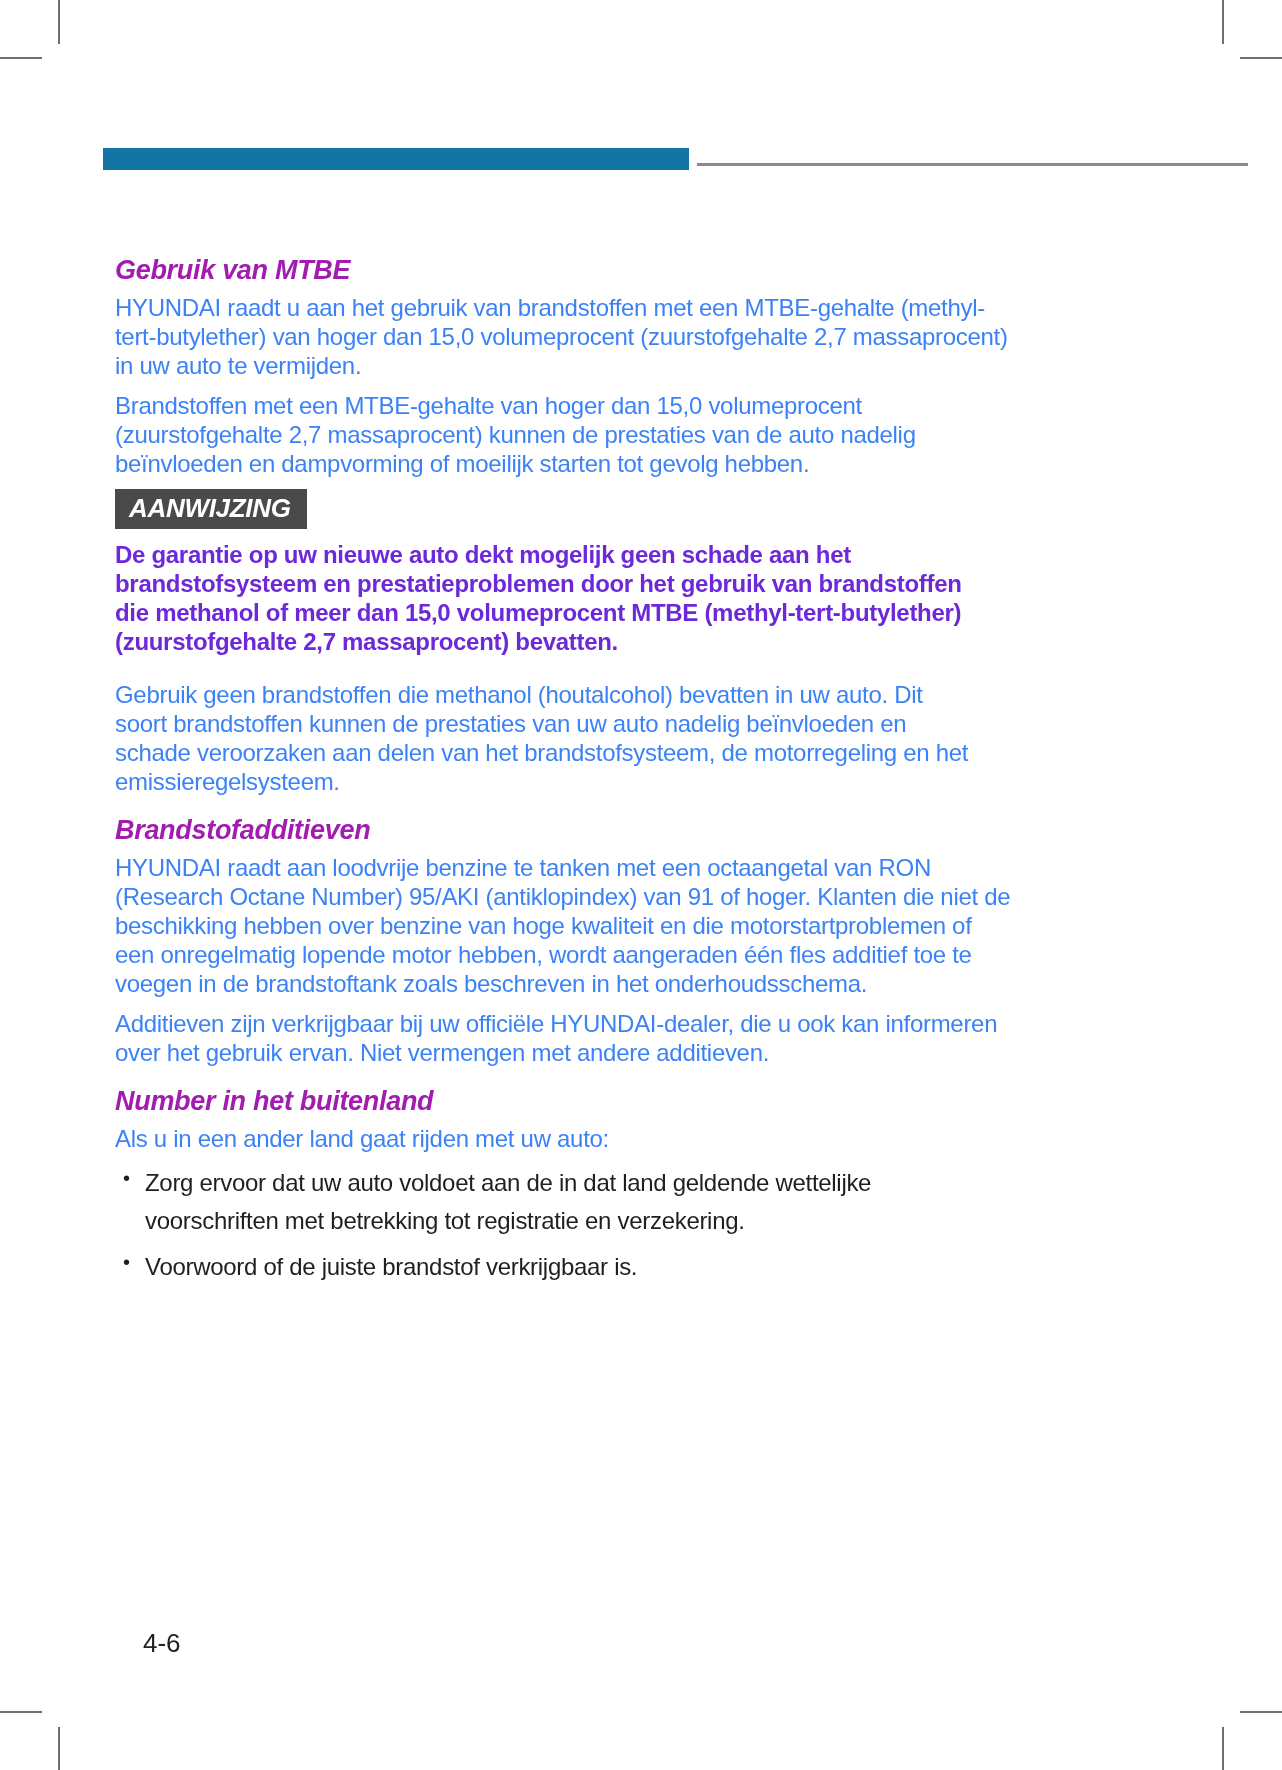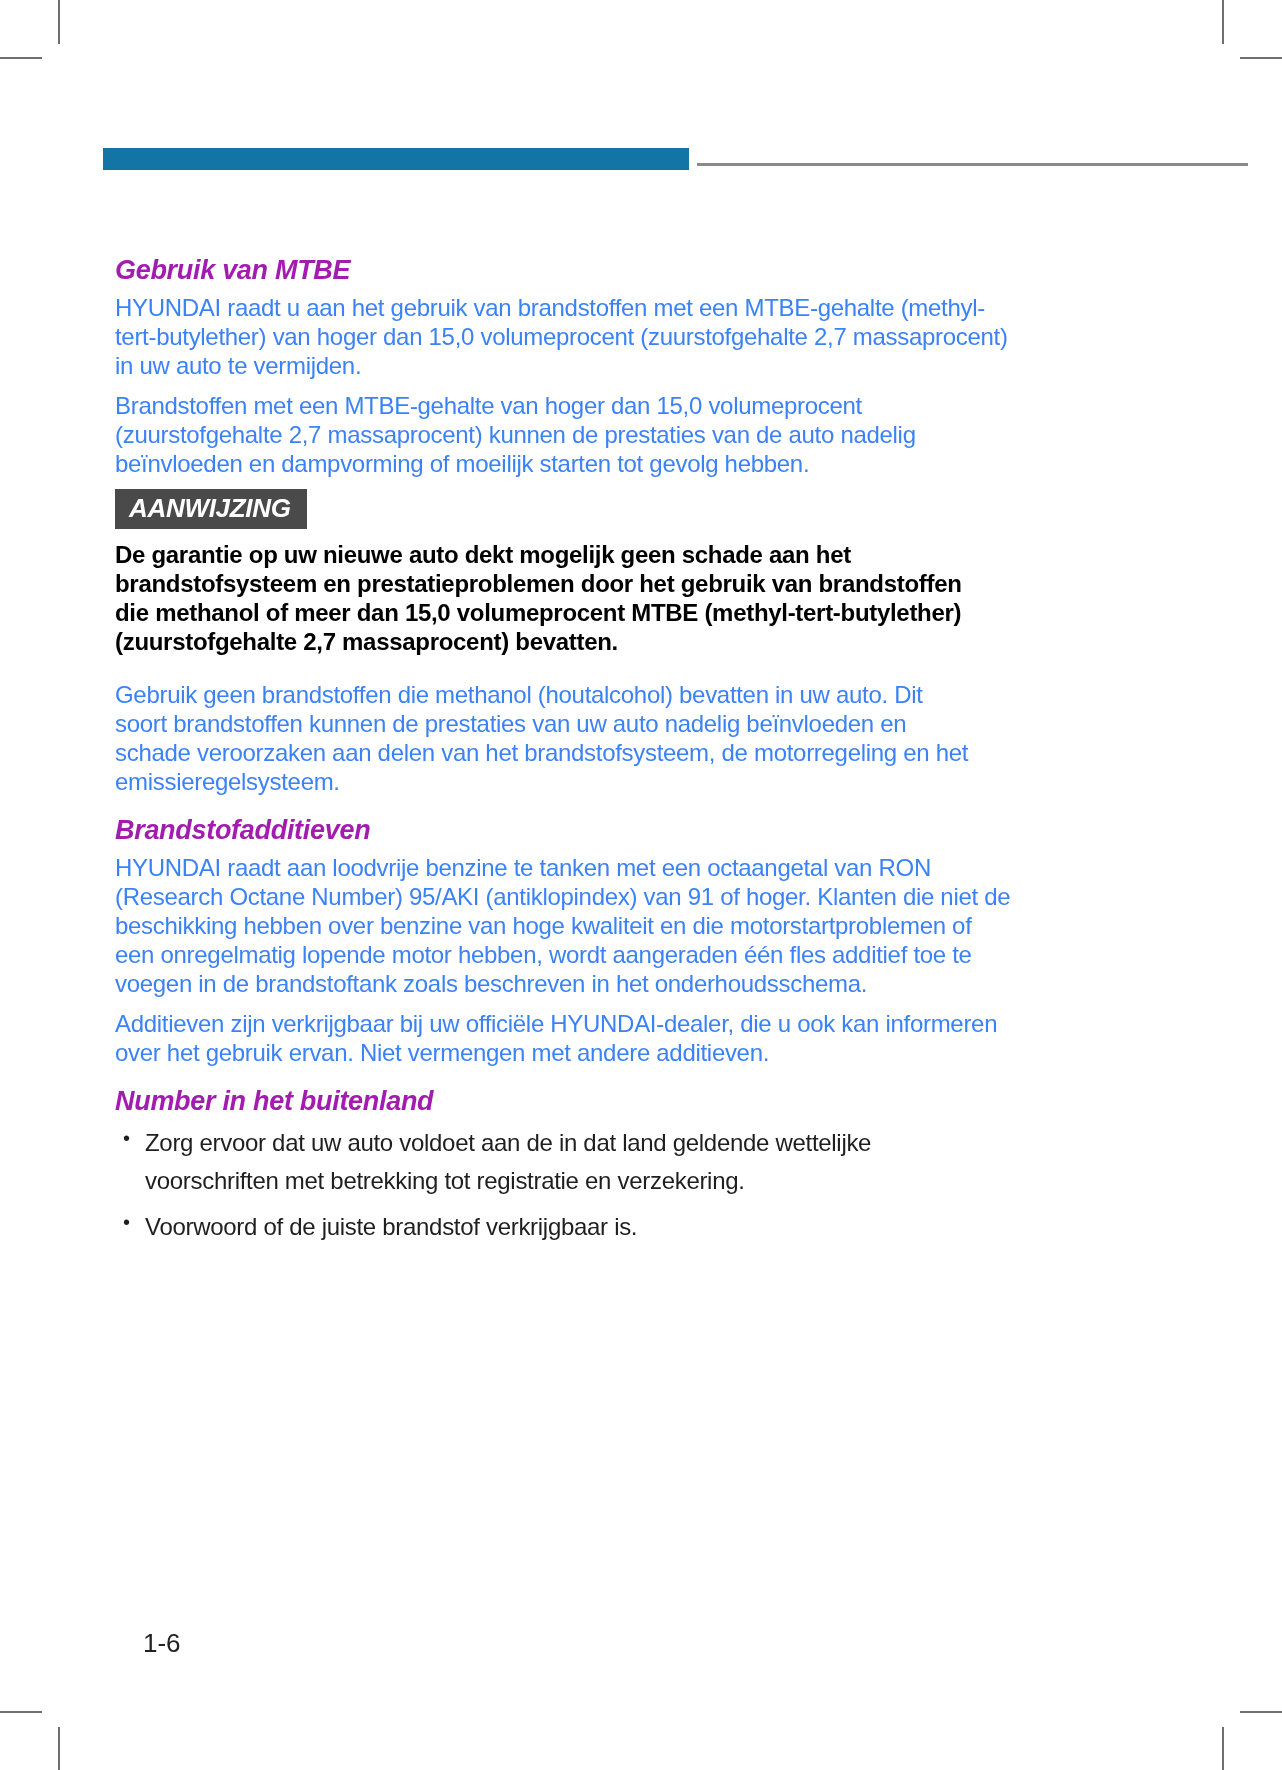--- a/index.html
+++ b/index.html
@@ -69,21 +69,21 @@
     font-weight:bold;font-style:italic;
     letter-spacing:-0.3px;
     padding:5px 16px 6px 14px;
   }
   .notice-body{
     margin-top:11px;
     font-size:24px;line-height:29px;
     font-weight:bold;
     letter-spacing:-0.3px;
     white-space:pre-line;
-    color:#000000;
+    color:#6d28d9;
   }
   .bullet-row{
     display:flex;align-items:flex-start;
     margin:0 0 8px 0;
   }
   .bullet-glyph{
     flex:0 0 30px;
     font-size:20px;line-height:29px;
     padding-left:8px;box-sizing:border-box;
   }
@@ -150,29 +150,30 @@
 (Research Octane Number) 95/AKI (antiklopindex) van 91 of hoger. Klanten die niet de
 beschikking hebben over benzine van hoge kwaliteit en die motorstartproblemen of
 een onregelmatig lopende motor hebben, wordt aangeraden één fles additief toe te
 voegen in de brandstoftank zoals beschreven in het onderhoudsschema.</p>
       <p class="body-text">Additieven zijn verkrijgbaar bij uw officiële HYUNDAI-dealer, die u ook kan informeren
 over het gebruik ervan. Niet vermengen met andere additieven.</p>
     </section>
 
     <section>
       <h2 class="section-heading">Number in het buitenland</h2>
+      <p class="body-text">Als u in een ander land gaat rijden met uw auto:</p>
 
       <div class="bullet-row">
         <span class="bullet-glyph">•</span>
         <span class="bullet-text">Zorg ervoor dat uw auto voldoet aan de in dat land geldende wettelijke
 voorschriften met betrekking tot registratie en verzekering.</span>
       </div>
       <div class="bullet-row">
         <span class="bullet-glyph">•</span>
         <span class="bullet-text">Voorwoord of de juiste brandstof verkrijgbaar is.</span>
       </div>
     </section>
 
   </div>
 
-  <div class="page-number">1-6</div>
+  <div class="page-number">4-6</div>
 
 </div>
 
 </body></html>

